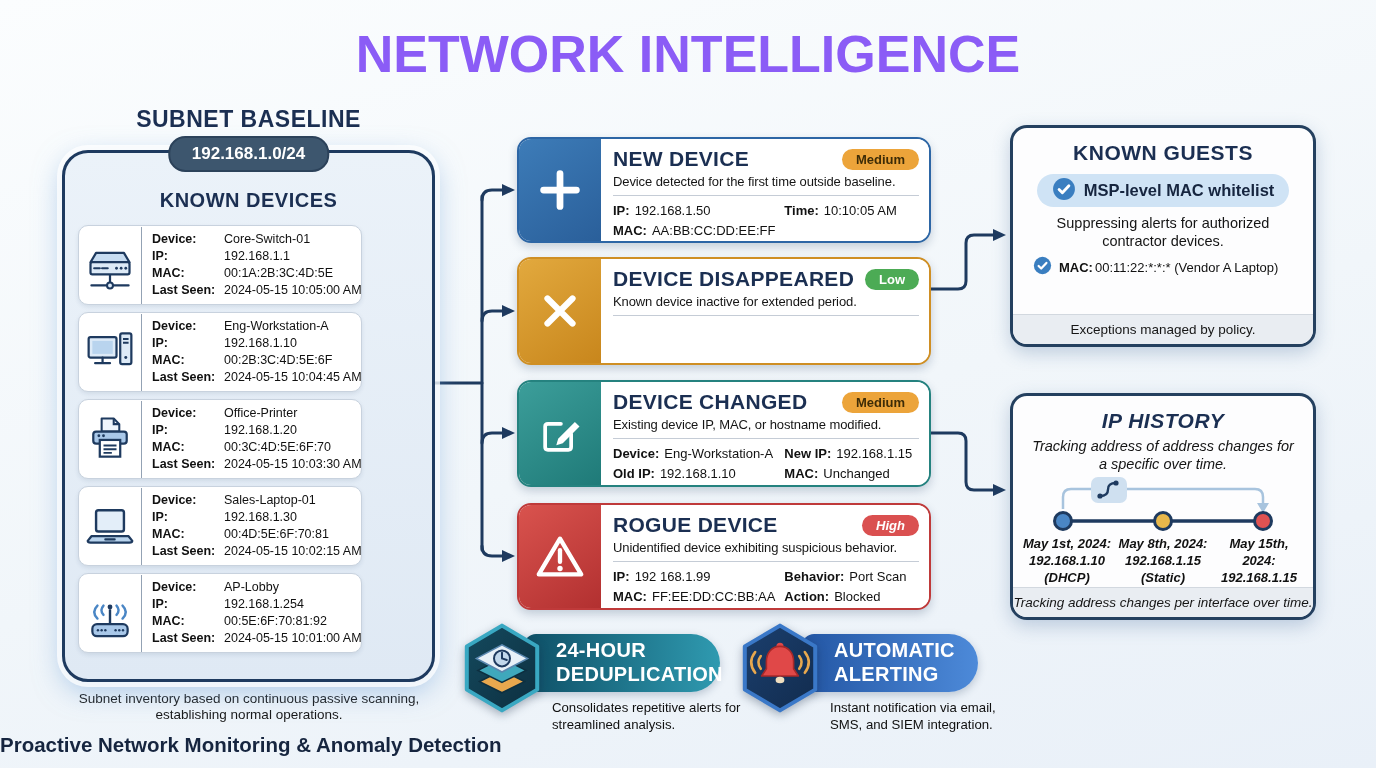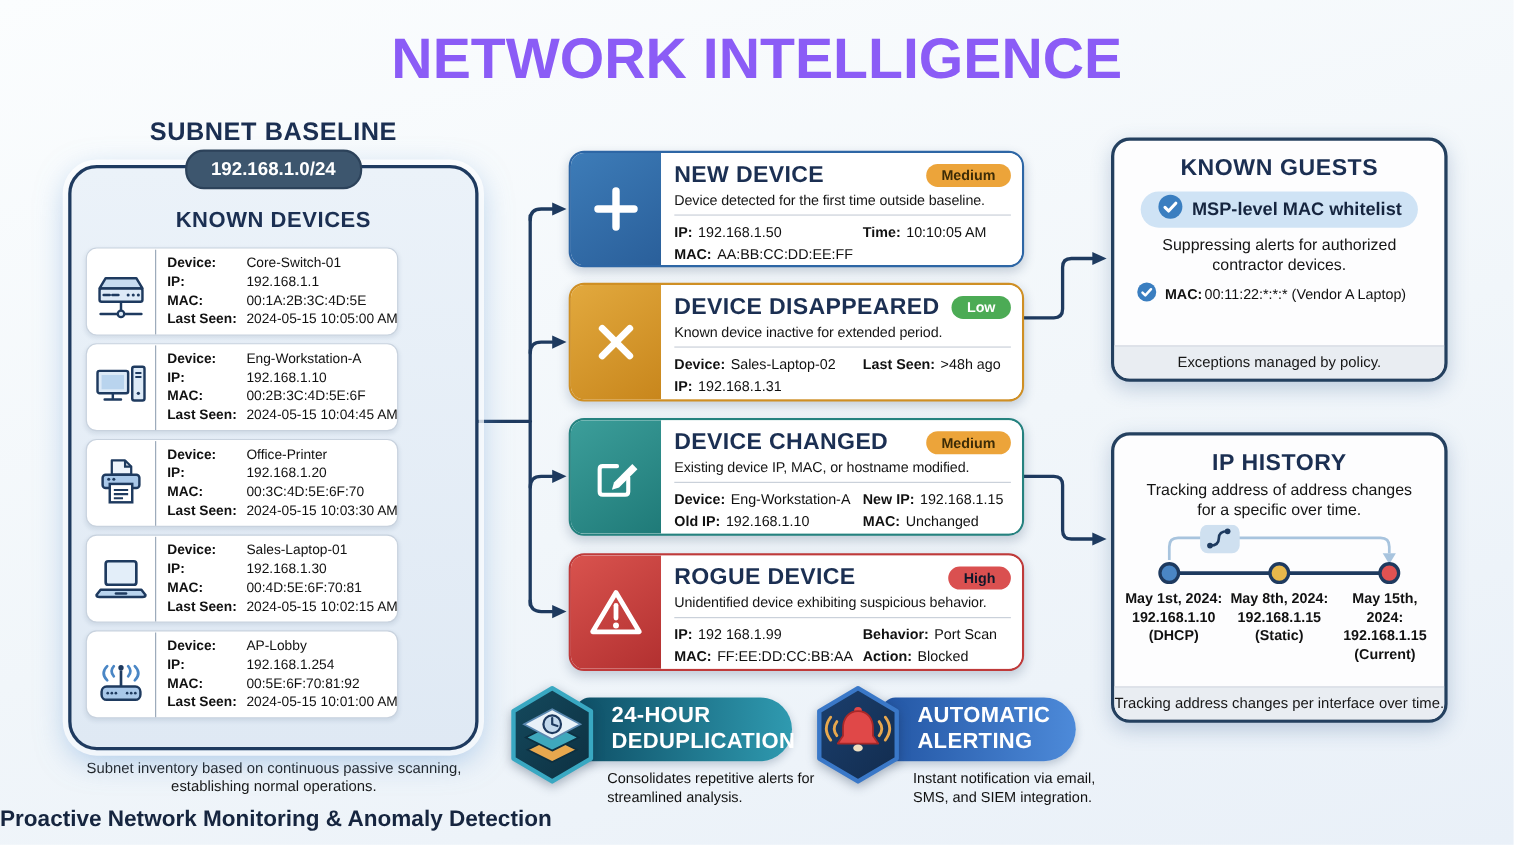--- a/index.html
+++ b/index.html
@@ -64,21 +64,21 @@
     border-radius:14px;box-sizing:border-box;overflow:hidden;
     box-shadow:0 4px 10px rgba(30,58,95,.22);background:#fff;
   }
   .alert-icon-block{flex:0 0 82px;display:flex;justify-content:center;align-items:center;}
   .alert-body{flex:1;padding:8px 10px 6px 12px;background:#fff;min-width:0;}
   .alert-head{display:flex;align-items:center;justify-content:space-between;}
   .alert-title{font-size:21px;font-weight:bold;color:#1b2f52;letter-spacing:.3px;white-space:nowrap;}
   .badge{font-size:13px;font-weight:bold;padding:3px 14px;border-radius:13px;white-space:nowrap;}
   .sev-medium{background:#eca43a;color:#3d2c07;}
   .sev-low{background:#4cab55;color:#fff;}
-  .sev-high{background:#da5050;color:#0f172a;}
+  .sev-high{background:#da5050;color:#ffffff;font-style:italic;}
   .alert-desc{font-size:13px;color:#151515;margin-top:3px;white-space:nowrap;letter-spacing:-.1px;}
   .alert-sep{border-top:1.5px solid #c5ccd6;margin:6px 0 5px 0;}
   .alert-fields{display:flex;font-size:13px;line-height:1.5;}
   .afcol{width:56%;min-width:0;}
   .afcol2{width:44%;min-width:0;}
   .af{white-space:nowrap;}
   .afl{font-weight:bold;margin-right:5px;}
   .a0{top:137px;height:106px;border:2.5px solid #2d66a5;}
   .a0 .alert-icon-block{background:linear-gradient(145deg,#3d7cb8,#2a5f9a);}
   .a1{top:257px;height:108px;border:2.5px solid #cf8f24;}
@@ -88,21 +88,21 @@
   .a3{top:503px;height:107px;border:2.5px solid #bf3a3a;}
   .a3 .alert-icon-block{background:linear-gradient(145deg,#d9534e,#b23030);}
 
   
   .side-panel{
     position:absolute;left:1010px;width:306px;z-index:2;background:#fdfdfe;
     border:3px solid #24405f;border-radius:17px;box-sizing:border-box;
     box-shadow:0 6px 18px rgba(60,100,150,.28);overflow:hidden;
   }
   .guests-panel{top:125px;height:222px;}
-  .history-panel{top:393px;height:264px;}
+  .history-panel{top:393px;height:227px;font-style:italic;}
   .sp-title{text-align:center;margin-top:13px;font-size:21px;font-weight:bold;color:#1b2f52;letter-spacing:.5px;}
   .gp-pill{
     margin:9px auto 0 auto;width:252px;height:33px;background:#cfe3f5;border-radius:20px;
     display:flex;align-items:center;justify-content:center;gap:8px;
   }
   .gp-pill-label{font-size:16.5px;font-weight:bold;color:#16253f;}
   .gp-desc{margin:7px auto 0 auto;width:242px;text-align:center;font-size:14.5px;line-height:1.25;color:#141414;}
   .gp-entry{display:flex;align-items:center;gap:7px;margin:6px 0 0 20px;font-size:13px;white-space:nowrap;}
   .gp-entry .afl{margin-right:2px;}
   .sp-footer{
@@ -301,29 +301,20 @@
           <path d="M14 14 L42 42 M42 14 L14 42" stroke="#fff" stroke-width="7" stroke-linecap="round"></path>
         </svg>
     </div>
     <div class="alert-body">
       <div class="alert-head">
         <span class="alert-title">DEVICE DISAPPEARED</span>
         <span class="badge sev-low">Low</span>
       </div>
       <div class="alert-desc">Known device inactive for extended period.</div>
       <div class="alert-sep"></div>
-      <div class="alert-fields">
-        <div class="afcol">
-          <div class="af"><span class="afl">Device:</span><span>Sales-Laptop-02</span></div>
-          <div class="af"><span class="afl">IP:</span><span>192.168.1.31</span></div>
-        </div>
-        <div class="afcol2">
-          <div class="af"><span class="afl">Last Seen:</span><span>&gt;48h ago</span></div>
-        </div>
-      </div>
     </div>
   </div>
 
   <div class="alert-card a2">
     <div class="alert-icon-block">
       <svg width="52" height="52" viewBox="0 0 56 56">
         <path d="M40 28 V42 Q40 45 37 45 H15 Q12 45 12 42 V20 Q12 17 15 17 H29" fill="none" stroke="#fff" stroke-width="4" stroke-linecap="round" stroke-linejoin="round"></path>
         <path d="M26 33 L44 15 L49 20 L31 38 L24 40 Z" fill="#fff"></path>
       </svg>
     </div>

